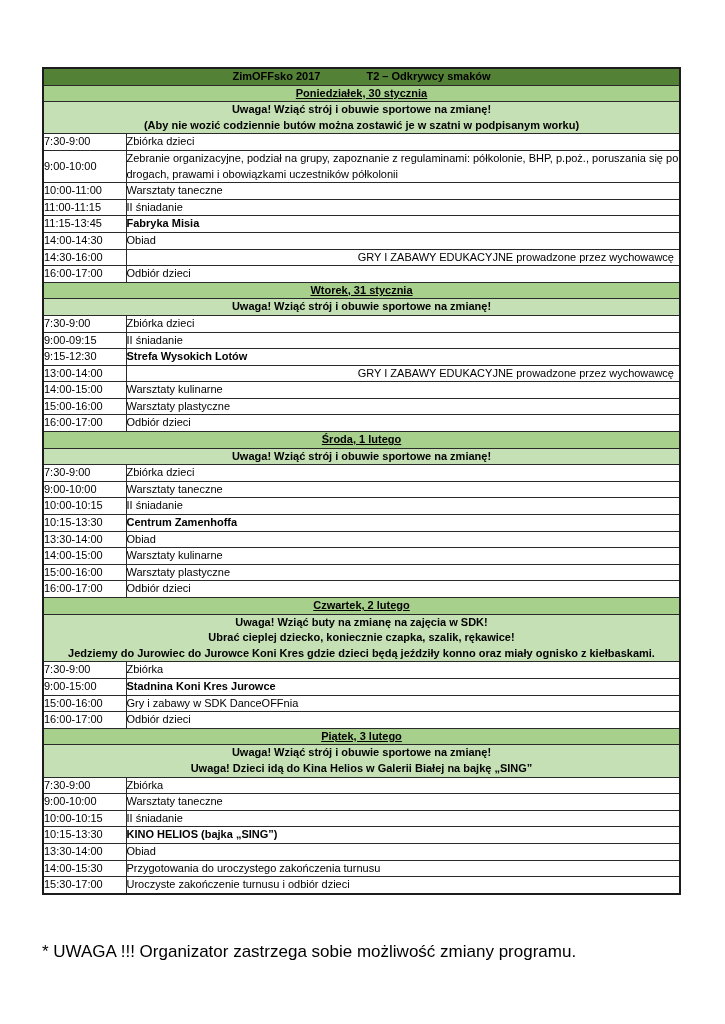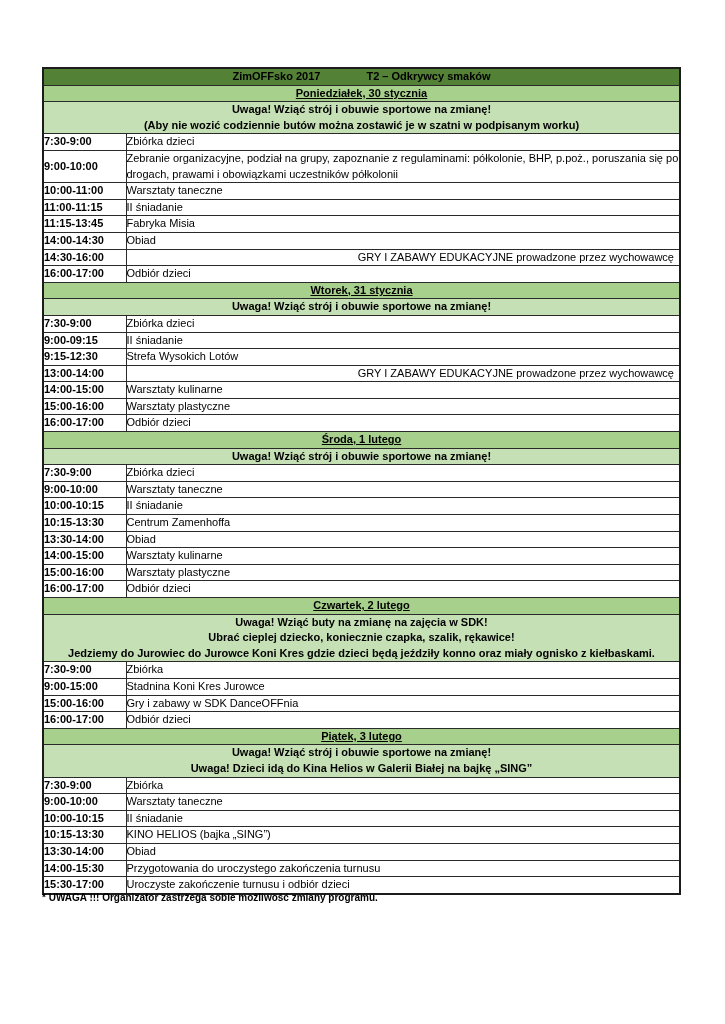--- a/index.html
+++ b/index.html
@@ -44,31 +44,31 @@
     background: var(--day-bg, #a8d08d);
     text-align: center;
     font-weight: bold;
     text-decoration: underline;
   }
   td.note-cell {
     background: var(--note-bg, #c5e0b4);
     text-align: center;
     font-weight: bold;
   }
-  td.time-cell { padding-left: 6px; font-weight: bold; }
+  td.time-cell { padding-left: 6px; }
   td.act-cell { padding-left: 9px; padding-right: 4px; }
   td.act-cell.align-right { text-align: right; padding-right: 5px; }
-  td.act-cell.bold { font-weight: normal; }
+  td.act-cell.bold { font-weight: bold; }
   .footer-note {
     position: absolute;
     left: 42px;
-    top: 890px;
+    top: 944px;
     width: 639px;
-    font-size: 10px;
-    font-weight: bold;
+    font-size: 17px;
+    font-weight: normal;
     color: #000000;
     line-height: 15px;
   }
 </style>
 </head>
 <body>
 
 <div class="page">
 
   <table class="schedule">

